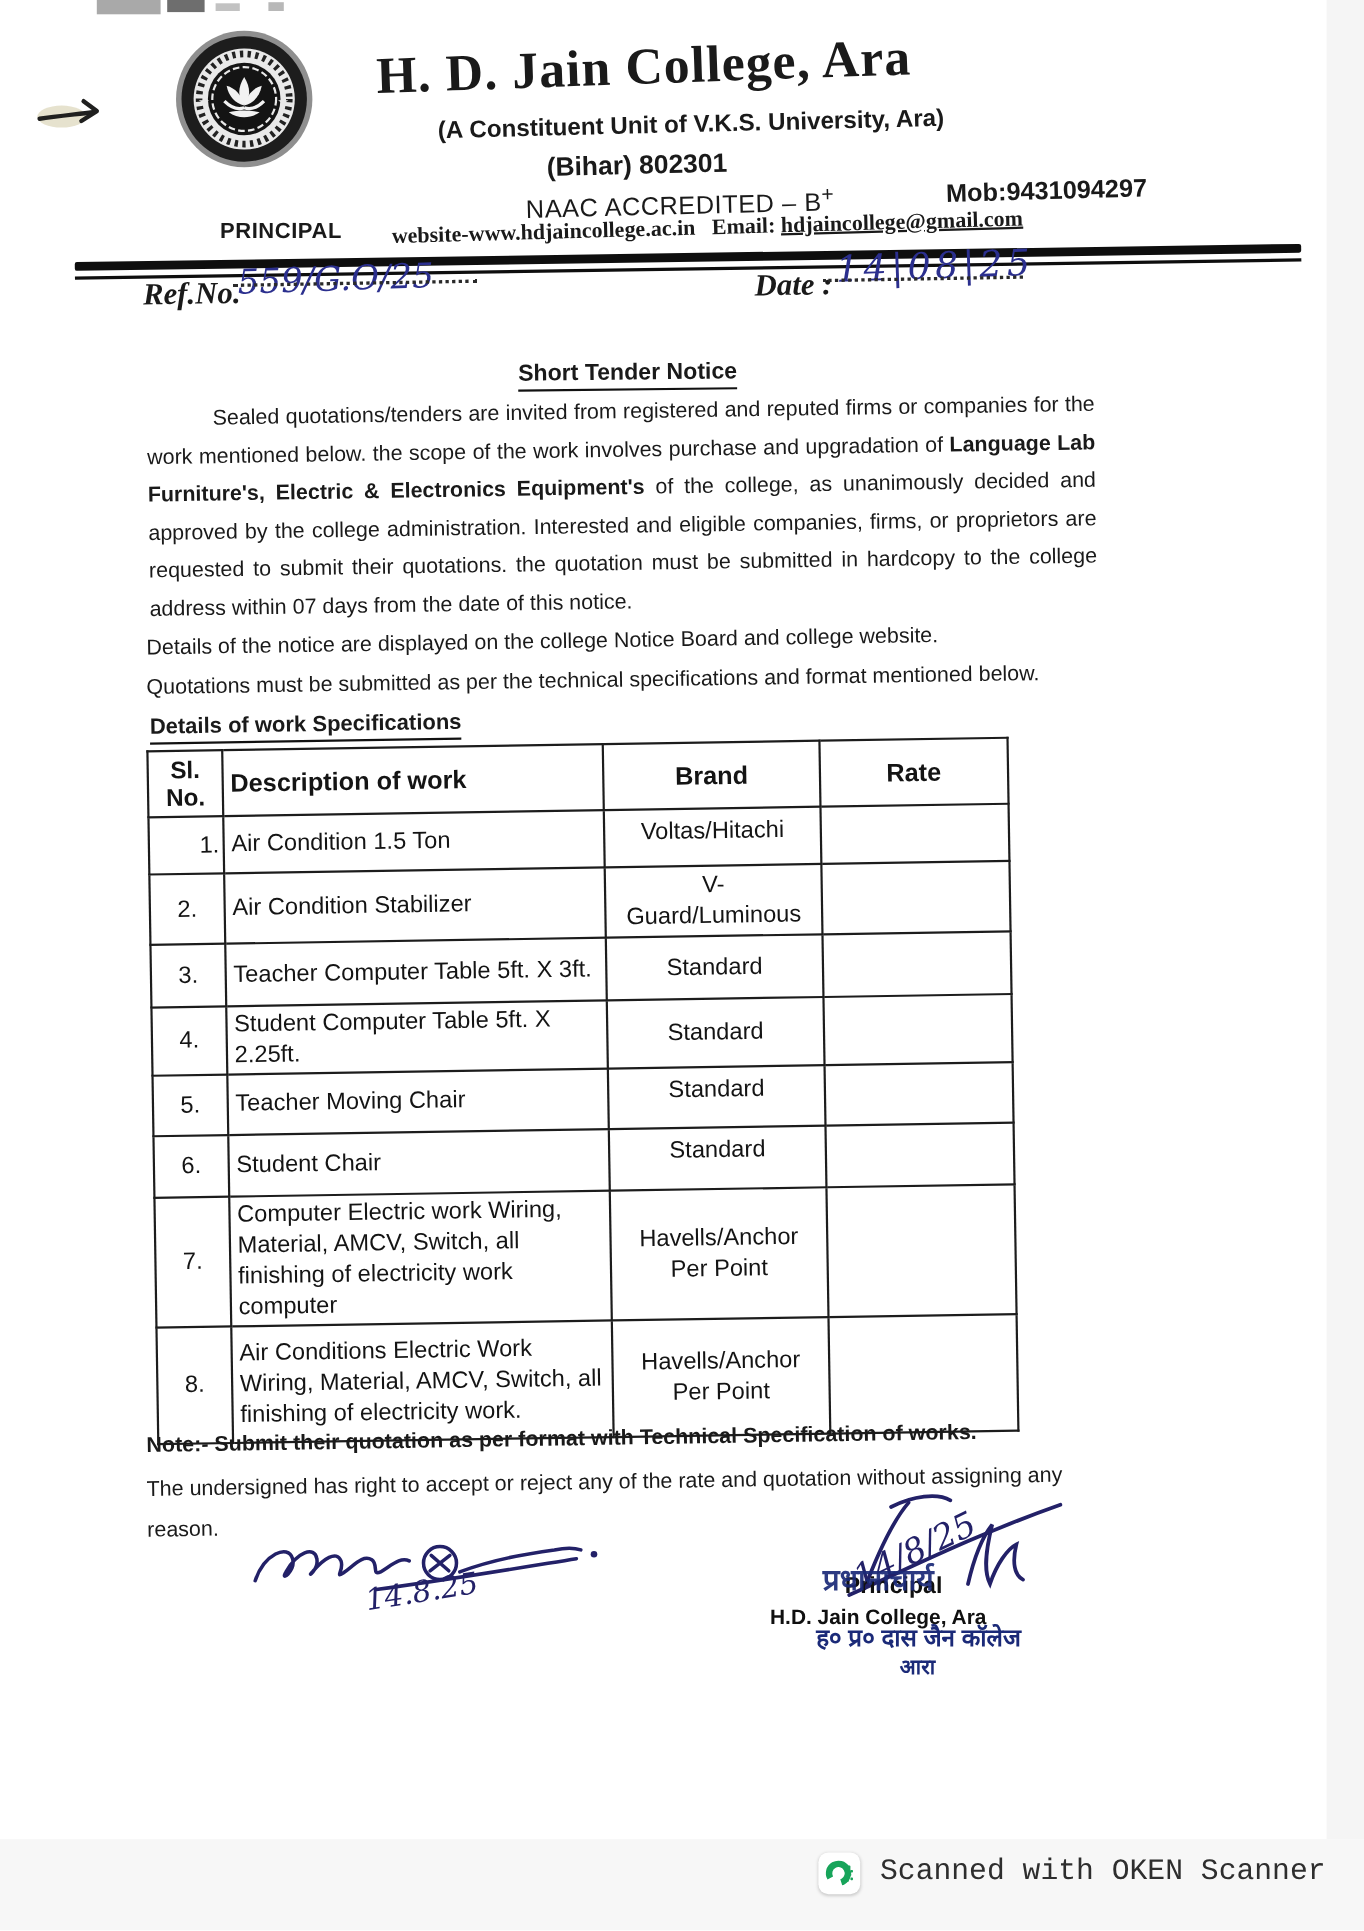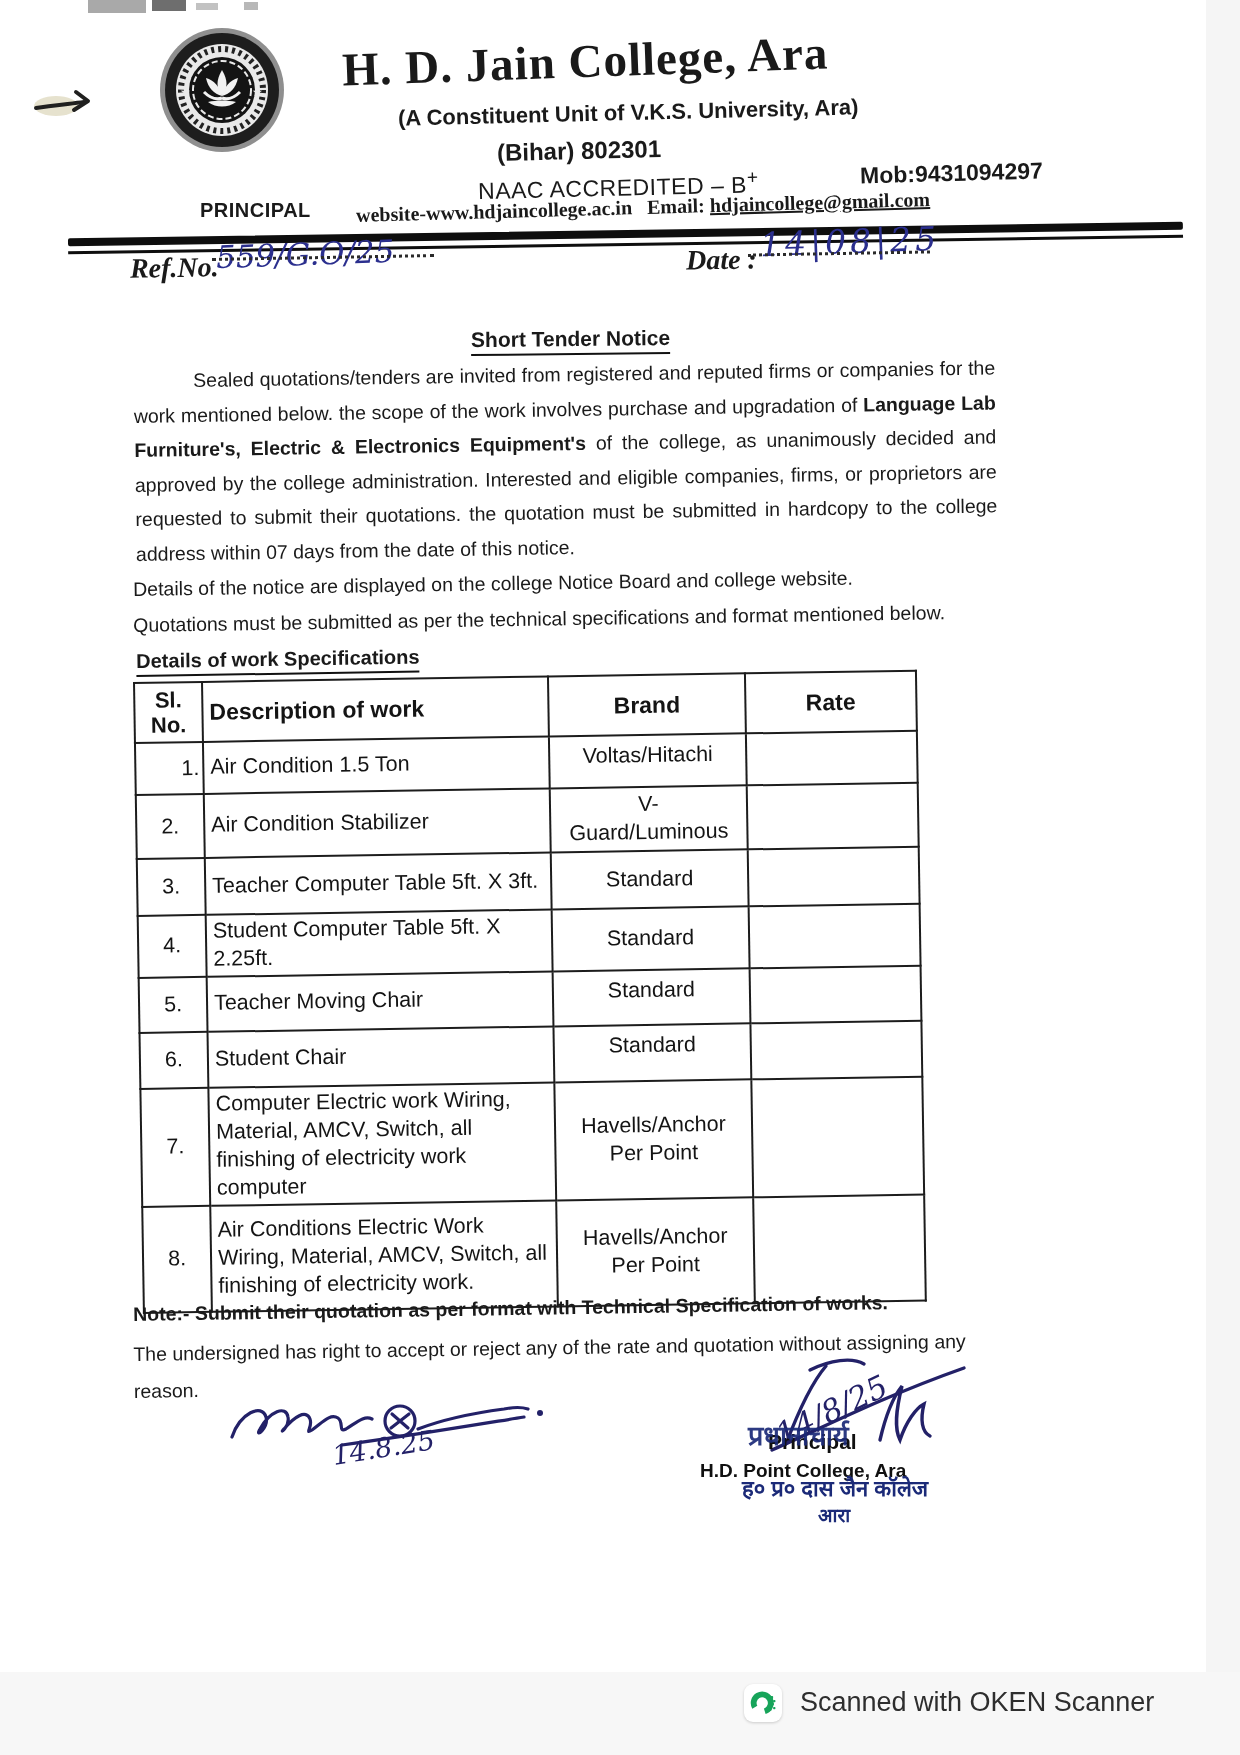--- a/index.html
+++ b/index.html
@@ -45,21 +45,21 @@
   .note-bold{font-weight:bold;font-size:19.5px;transform:rotate(-0.9deg);}
   .disclaimer{width:884px;font-size:19.5px;line-height:37px;transform:rotate(-0.9deg);}
   
   .sig-date{font-family:"DejaVu Serif",serif;font-style:italic;font-size:27px;color:#232168;}
   .stamp-en{font-weight:bold;color:#101010;}
   .stamp-hi{font-weight:bold;color:#1b2a78;}
   
   .footer-band{left:0;top:1672px;width:1240px;height:83px;background:#f7f7f7;}
   .oken-box{width:38px;height:38px;background:#ffffff;border-radius:9px;
             box-shadow:0 1px 3px rgba(0,0,0,.18);display:flex;align-items:center;justify-content:center;}
-  .scan-text{font-size:27px;color:#2e2e2e;}
+  .scan-text{font-size:27px;color:#2e2e2e;font-family:Liberation Mono, monospace;}
   .edge-strip{left:1206px;top:0;width:34px;height:1672px;background:#f5f5f5;}
 </style>
 </head>
 <body>
 
 <div class="abs" style="left:88px;top:0;width:58px;height:13px;background:#a9a9a9;"></div>
 <div class="abs" style="left:152px;top:0;width:34px;height:11px;background:#6e6e6e;"></div>
 <div class="abs" style="left:196px;top:3px;width:22px;height:7px;background:#c2c2c2;"></div>
 <div class="abs" style="left:244px;top:2px;width:14px;height:8px;background:#b8b8b8;"></div>
 
@@ -214,21 +214,21 @@
       <path d="M34,92 C48,55 62,28 74,14"></path>
       <path d="M20,98 C70,76 130,45 212,16"></path>
       <path d="M128,88 C134,62 142,44 150,34 C144,58 142,76 148,88 C154,70 164,56 172,52 C168,68 170,80 178,84"></path>
     </g>
   </svg>
 </div>
 <div class="abs sig-date" style="left:772px;top:1392px;font-size:31px;transform:rotate(-26deg);">14/8/25</div>
 
 <div class="abs stamp-en" style="left:768px;top:1430px;font-size:21px;">Principal</div>
 <div class="abs stamp-hi" style="left:748px;top:1416px;font-size:27px;opacity:.92;">प्रधानाचार्य</div>
-<div class="abs stamp-en" style="left:700px;top:1460px;font-size:19px;">H.D. Point College, Ara</div>
+<div class="abs stamp-en" style="left:700px;top:1460px;font-size:19px;">H.D. Jain College, Ara</div>
 <div class="abs stamp-hi" style="left:742px;top:1472px;font-size:22px;">ह० प्र० दास जैन कॉलेज</div>
 <div class="abs stamp-hi" style="left:818px;top:1502px;font-size:19px;">आरा</div>
 
 <div class="abs edge-strip"></div>
 
 <div class="abs footer-band">
   <div class="abs oken-box" style="left:744px;top:12px;">
     <svg width="28" height="28" viewBox="0 0 36 36">
       <circle cx="17" cy="18" r="11" fill="none" stroke="#17a45a" stroke-width="7.5" stroke-dasharray="54 16" transform="rotate(150 17 18)"></circle>
       <g fill="#17a45a">

